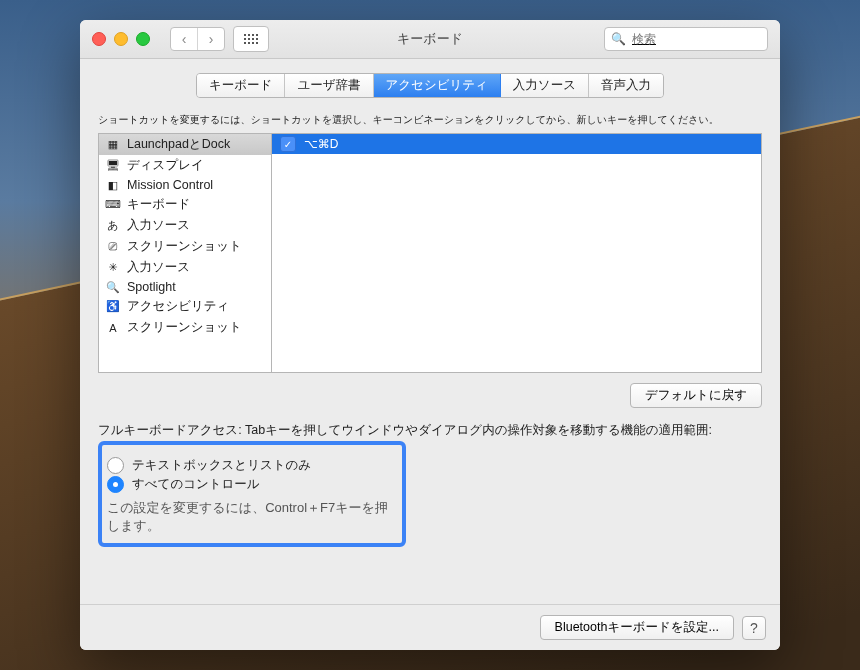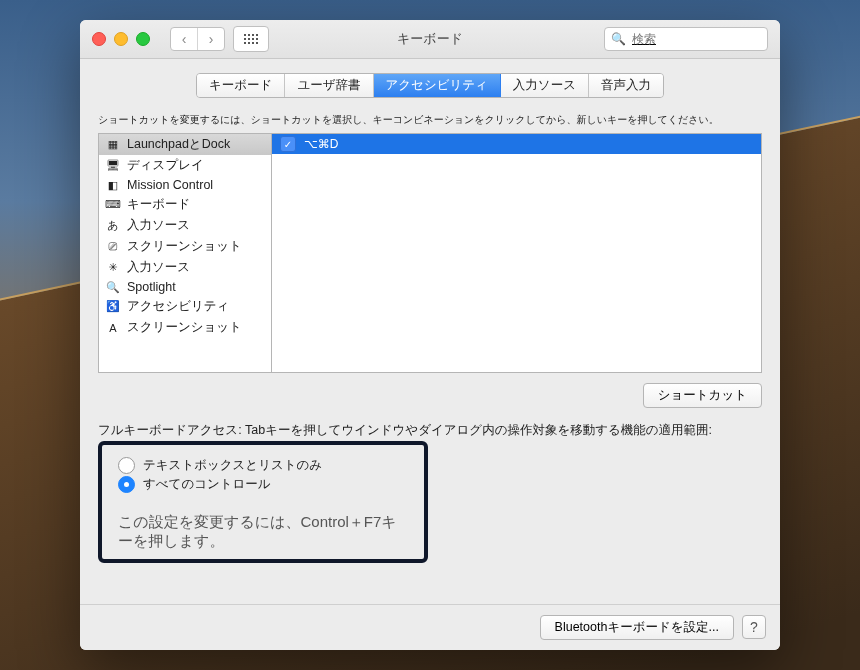--- a/index.html
+++ b/index.html
@@ -162,34 +162,34 @@
     background:linear-gradient(#fff,#f0f0f0);
     border:1px solid #b5b5b5;border-radius:4px;
     padding:3px 14px;font-size:12.5px;
   }
 
   .full-kb {
     font-size:12.5px;
   }
 
   .highlight-box{
-    border:4px solid #0f172a;
+    border:4px solid #3b82f6;
     border-radius:6px;
-    padding:10px 16px 8px;
+    padding:10px 5px 8px;
     margin-top:2px;
     width: 290px;
   }
   .radio-row{display:flex;align-items:center;gap:8px;margin:2px 0;font-size:12.5px;}
   .radio{width:15px;height:15px;border-radius:50%;border:1px solid #999;background:#fff;display:inline-flex;align-items:center;justify-content:center;}
   .radio.on{background:#1e84ff;border-color:#1e84ff;}
   .radio.on::after{content:"";width:5px;height:5px;border-radius:50%;background:#fff;}
-  .hint{font-size:15px;color:#555;margin-top:20px;}
+  .hint{font-size:13px;color:#555;margin-top:6px;}
 
   .footer{
-    display:flex;justify-content:flex-end;align-items:flex-start;gap:8px;
+    display:flex;justify-content:flex-end;align-items:flex-end;gap:8px;
     padding:10px 14px;
     border-top:1px solid #cfcfcf;
     border-radius:0 0 6px 6px;
     background:#ececec;
   }
   .help{
     width:22px;height:22px;border:1px solid #b5b5b5;border-radius:4px;
     background:linear-gradient(#fff,#f0f0f0);
     display:flex;align-items:center;justify-content:center;
     font-size:14px;color:#555;
@@ -294,21 +294,21 @@
         </div>
       <div class="shortcut-list" id="shortcut-list">
           <div class="sc-row sel">
             <span class="sc-check">✓</span>
             <span class="sc-keys">⌥⌘D</span>
           </div>
         </div>
     </div>
 
     <div class="defaults">
-      <button class="mac-btn">ショートカット</button>
+      <button class="mac-btn">デフォルトに戻す</button>
     </div>
 
     <div class="full-kb">
       <div>フルキーボードアクセス: Tabキーを押してウインドウやダイアログ内の操作対象を移動する機能の適用範囲:</div>
       <div class="highlight-box">
         <label class="radio-row">
           <span class="radio"></span>
           <span>テキストボックスとリストのみ</span>
         </label>
         <label class="radio-row">

